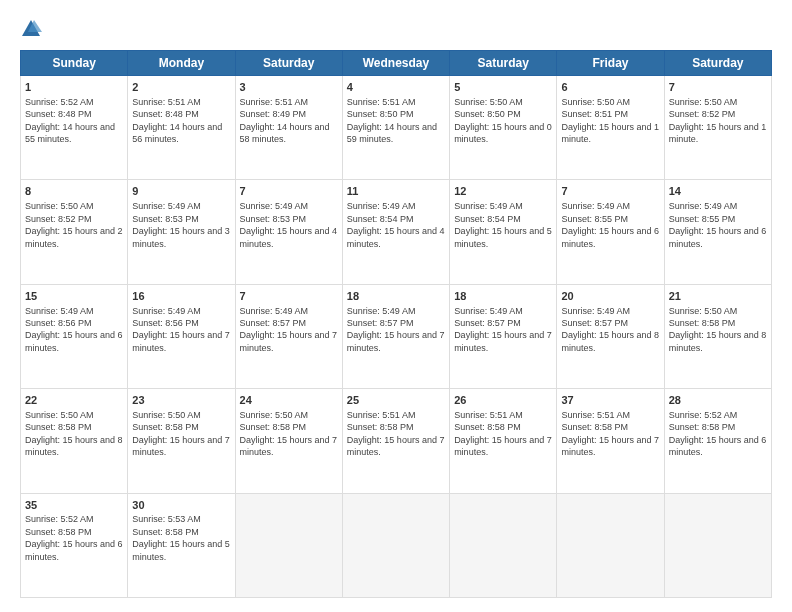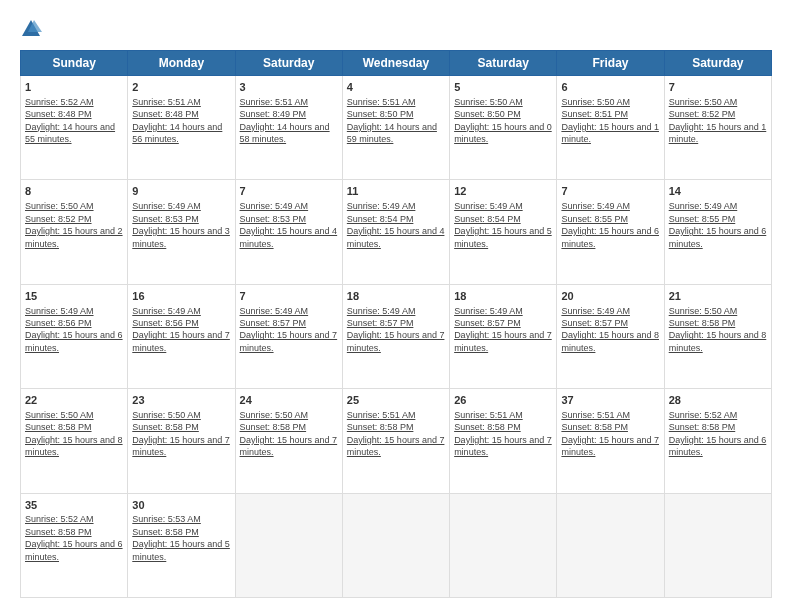--- a/index.html
+++ b/index.html
@@ -92,21 +92,20 @@
     .day-num {
       font-size: 11px;
       font-weight: bold;
       display: block;
       margin-bottom: 1px;
     }
     .day-info {
       font-size: 9px;
       color: #444;
       line-height: 1.35;
-      text-decoration: underline;
     }
   </style>
 </head>
 <body>
 
 <div class="page">
   <div class="header">
     <div class="logo">
       <svg class="logo-icon" viewBox="0 0 22 22">
         <polygon points="11,2 20,18 2,18" fill="#2e6da4"></polygon>

